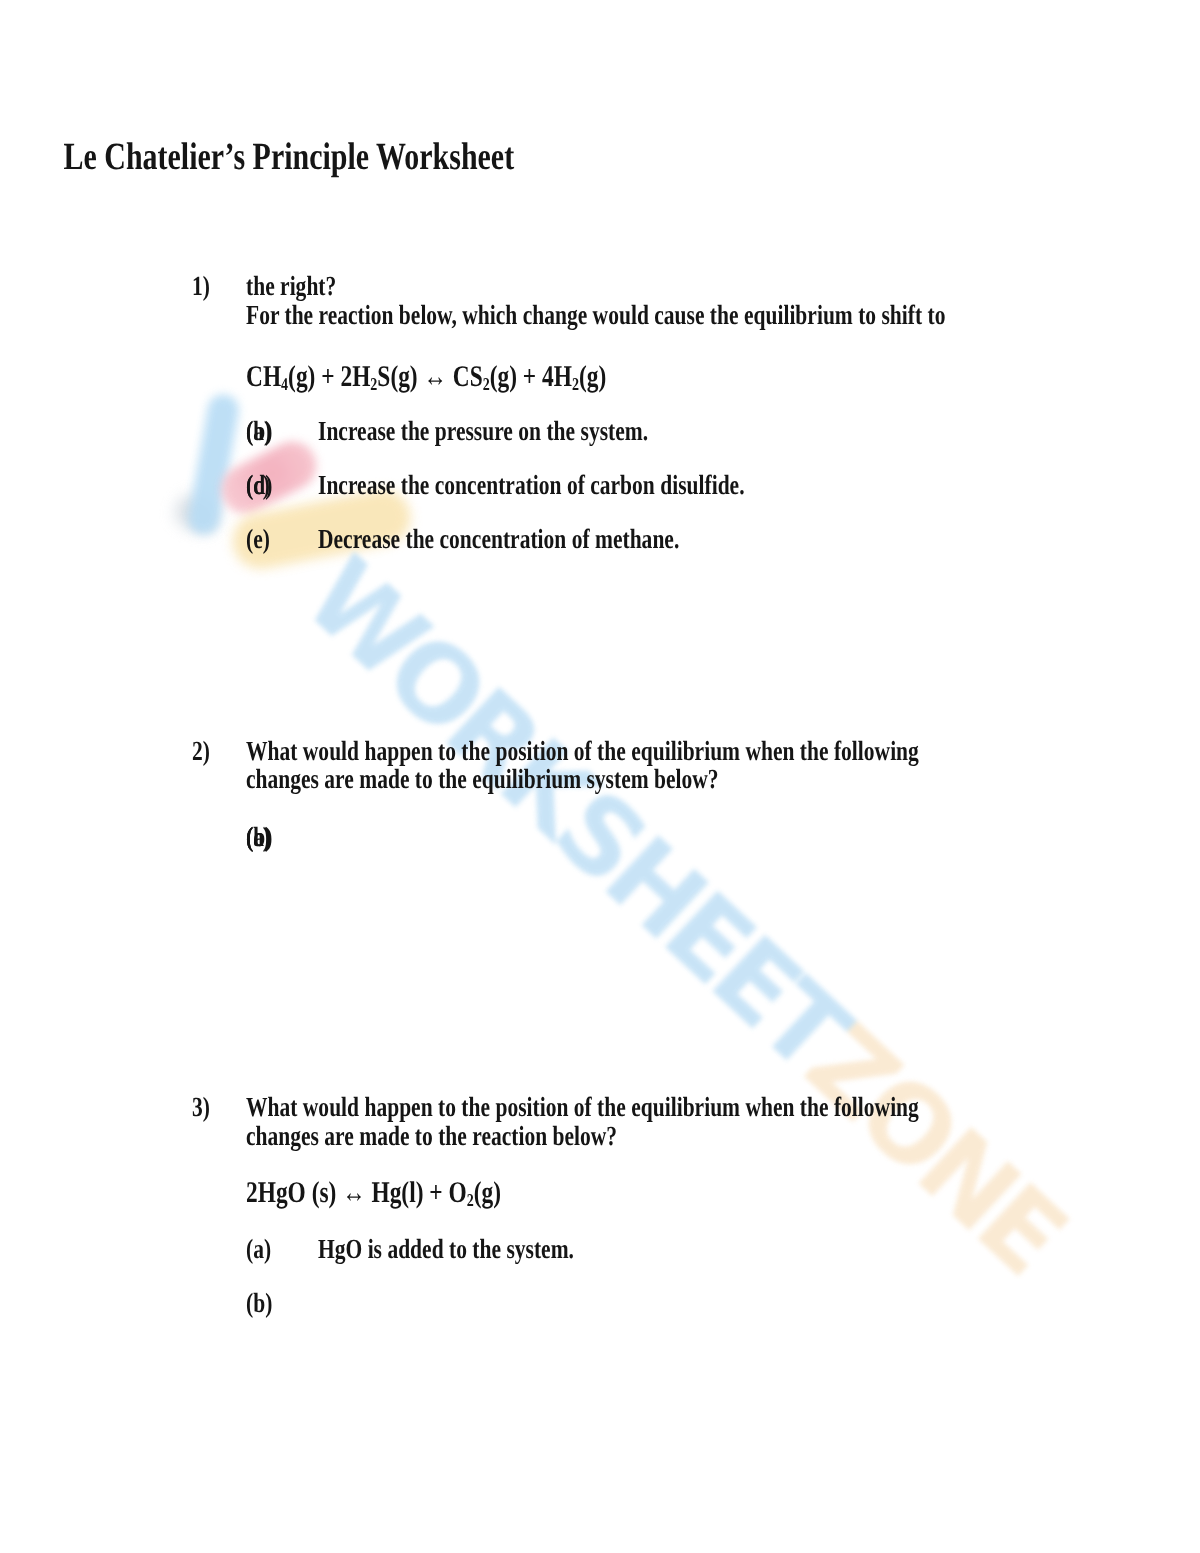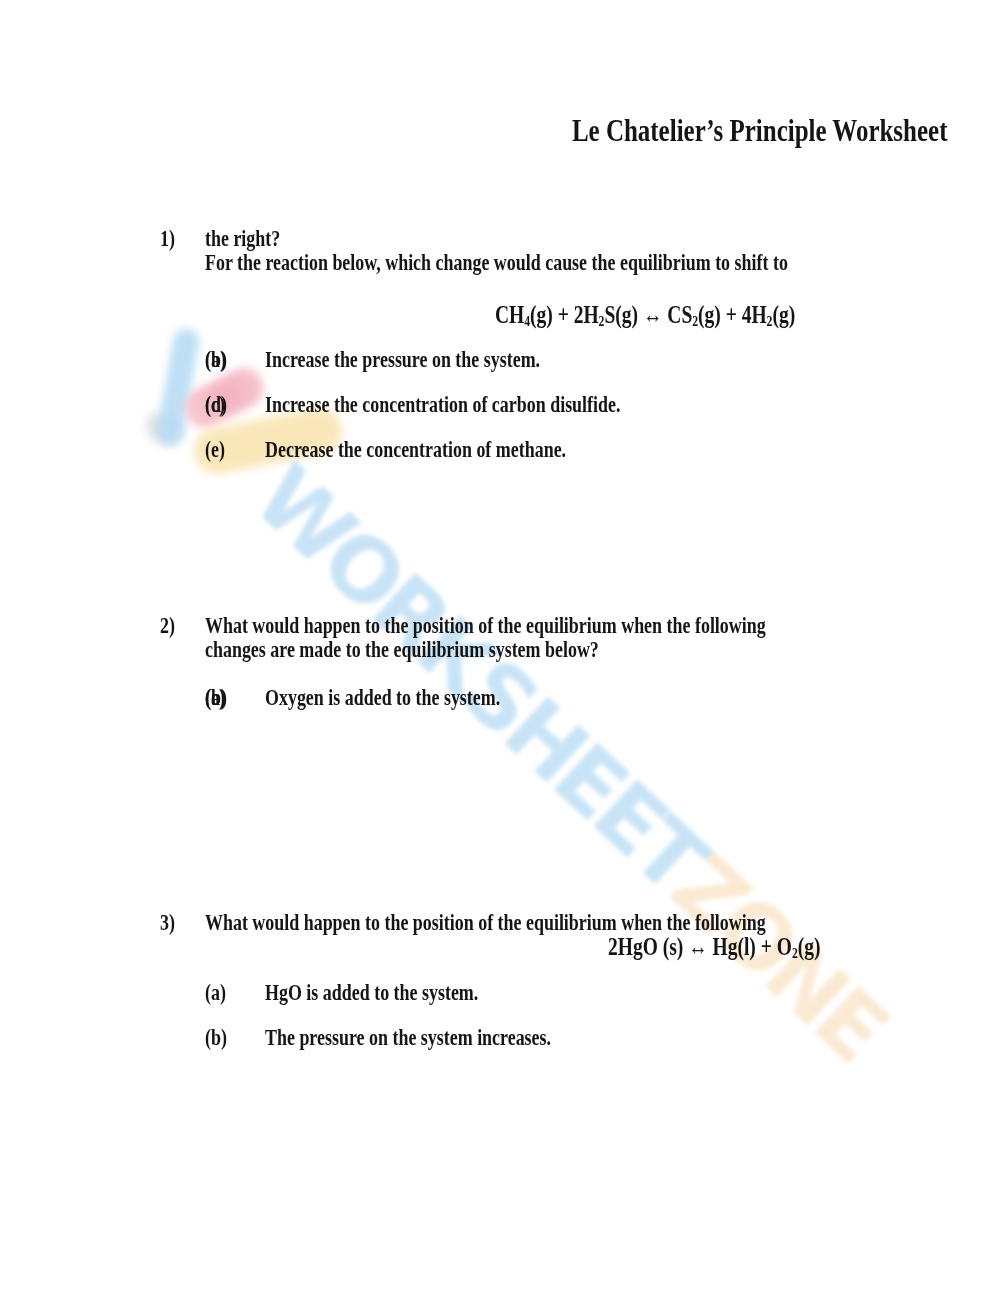--- a/index.html
+++ b/index.html
@@ -32,30 +32,30 @@
     background:var(--logo-blue,#b7dcf5);filter:blur(4px);opacity:.9;transform:rotate(10deg);}
   .logo-red{left:182px;top:378px;width:84px;height:40px;border-radius:20px;
     background:radial-gradient(circle at 55% 45%,var(--logo-red,#f2a9b8),var(--logo-red-soft,#f8c9d1));
     filter:blur(4px);opacity:.9;transform:rotate(-27deg);}
   .logo-yellow{left:193px;top:418px;width:150px;height:46px;border-radius:23px;
     background:var(--logo-yellow,#f9e3ae);filter:blur(5px);opacity:.85;transform:rotate(-11deg);}
 
   
   .page-title{
     position:absolute;top:112px;left:0;width:1000px;margin:0;z-index:2;
-    text-align:right;font-size:32px;line-height:36px;font-weight:bold;
+    text-align:left;font-size:32px;line-height:36px;font-weight:bold;
   }
   .question{position:absolute;left:160px;width:720px;z-index:2;}
   .q1{top:227px;} .q2{top:614px;} .q3{top:911px;}
   .q-number{position:absolute;left:0;top:0;font-size:23px;line-height:24px;}
   .q-prompt{margin-left:45px;font-size:23px;line-height:24px;}
   .p-line{height:24px;}
-  .equation{margin-left:45px;font-size:25px;line-height:24px;text-align:right;}
+  .equation{margin-left:45px;font-size:25px;line-height:24px;}
   .equation sub{font-size:15px;line-height:0;position:relative;top:3px;vertical-align:baseline;}
-  .q1 .equation{margin-top:28px;} .q2 .equation{margin-top:23px;} .q3 .equation{text-decoration:underline;}
+  .q1 .equation{margin-top:28px;} .q2 .equation{margin-top:23px;} .q3 .equation{margin-top:24px;text-decoration:underline;}
   .options{margin-left:45px;}
   .q1 .options{margin-top:17px;} .q2 .options{margin-top:24px;} .q3 .options{margin-top:22px;}
   .option-row{position:relative;padding-left:60px;font-size:23px;line-height:24px;margin-top:21px;}
   .option-row:first-child{margin-top:0;}
   .option-label{position:absolute;left:0;top:0;}
 </style>
 </head>
 <body>
 
 <div class="logo">
@@ -106,34 +106,33 @@
   </div>
   <div class="options">
     <div class="option-row">
       <span class="option-label"><span class="cx">(a)</span></span>
     </div>
     <div class="option-row">
       <span class="option-label"><span class="cx">(b)</span></span>
     </div>
     <div class="option-row">
       <span class="option-label"><span class="cx">(c)</span></span>
-      <span class="option-text"><span class="cx">Oxygen is added to the system.</span></span>
     </div>
   </div>
 </section>
 
 <section class="question q3">
   <span class="q-number"><span class="cx">3)</span></span>
   <div class="q-prompt">
     <div class="p-line"><span class="cx">What would happen to the position of the equilibrium when the following</span></div>
+    <div class="p-line"><span class="cx">changes are made to the reaction below?</span></div>
   </div>
   <div class="equation"><span class="cx"><span>2HgO (s) ↔ Hg(l) + O</span><sub>2</sub><span>(g)</span></span></div>
   <div class="options">
     <div class="option-row">
       <span class="option-label"><span class="cx">(a)</span></span>
       <span class="option-text"><span class="cx">HgO is added to the system.</span></span>
     </div>
     <div class="option-row">
       <span class="option-label"><span class="cx">(b)</span></span>
-      <span class="option-text"><span class="cx">The pressure on the system increases.</span></span>
     </div>
   </div>
 </section>
 
 </body></html>

